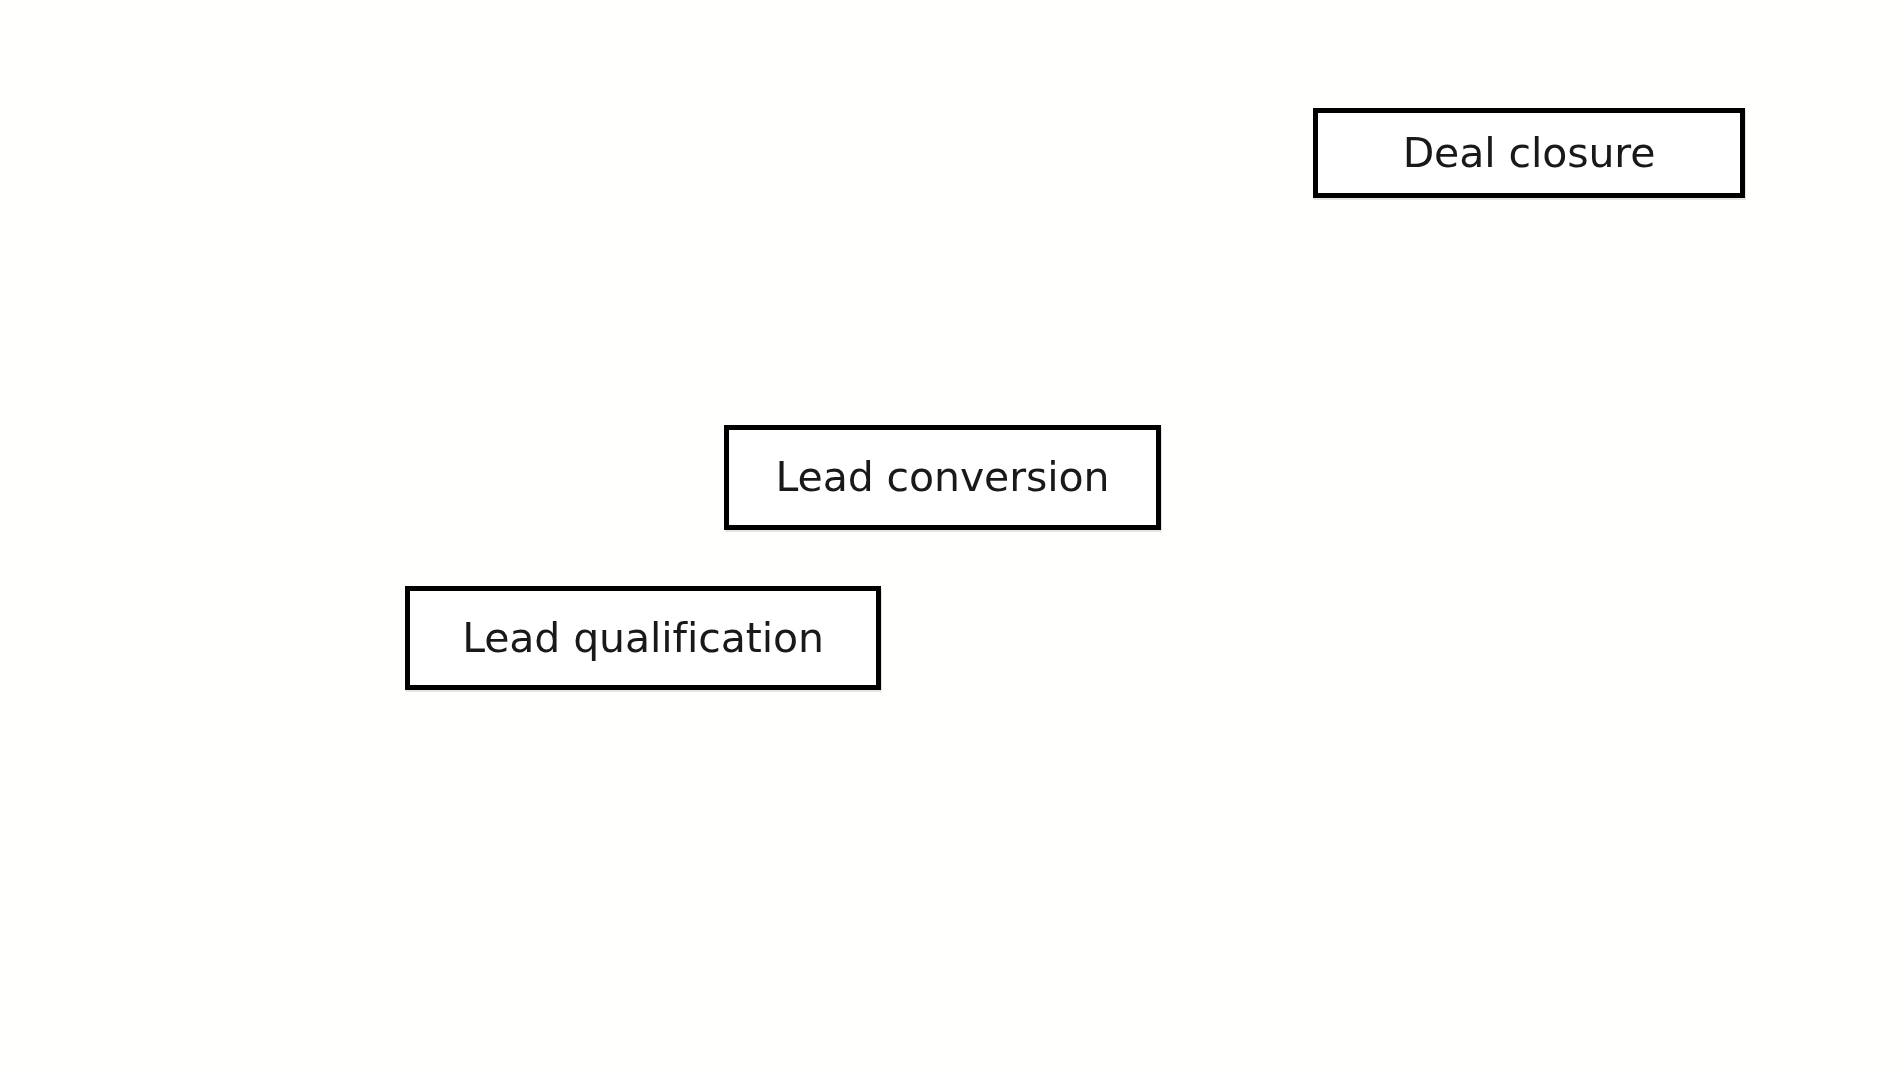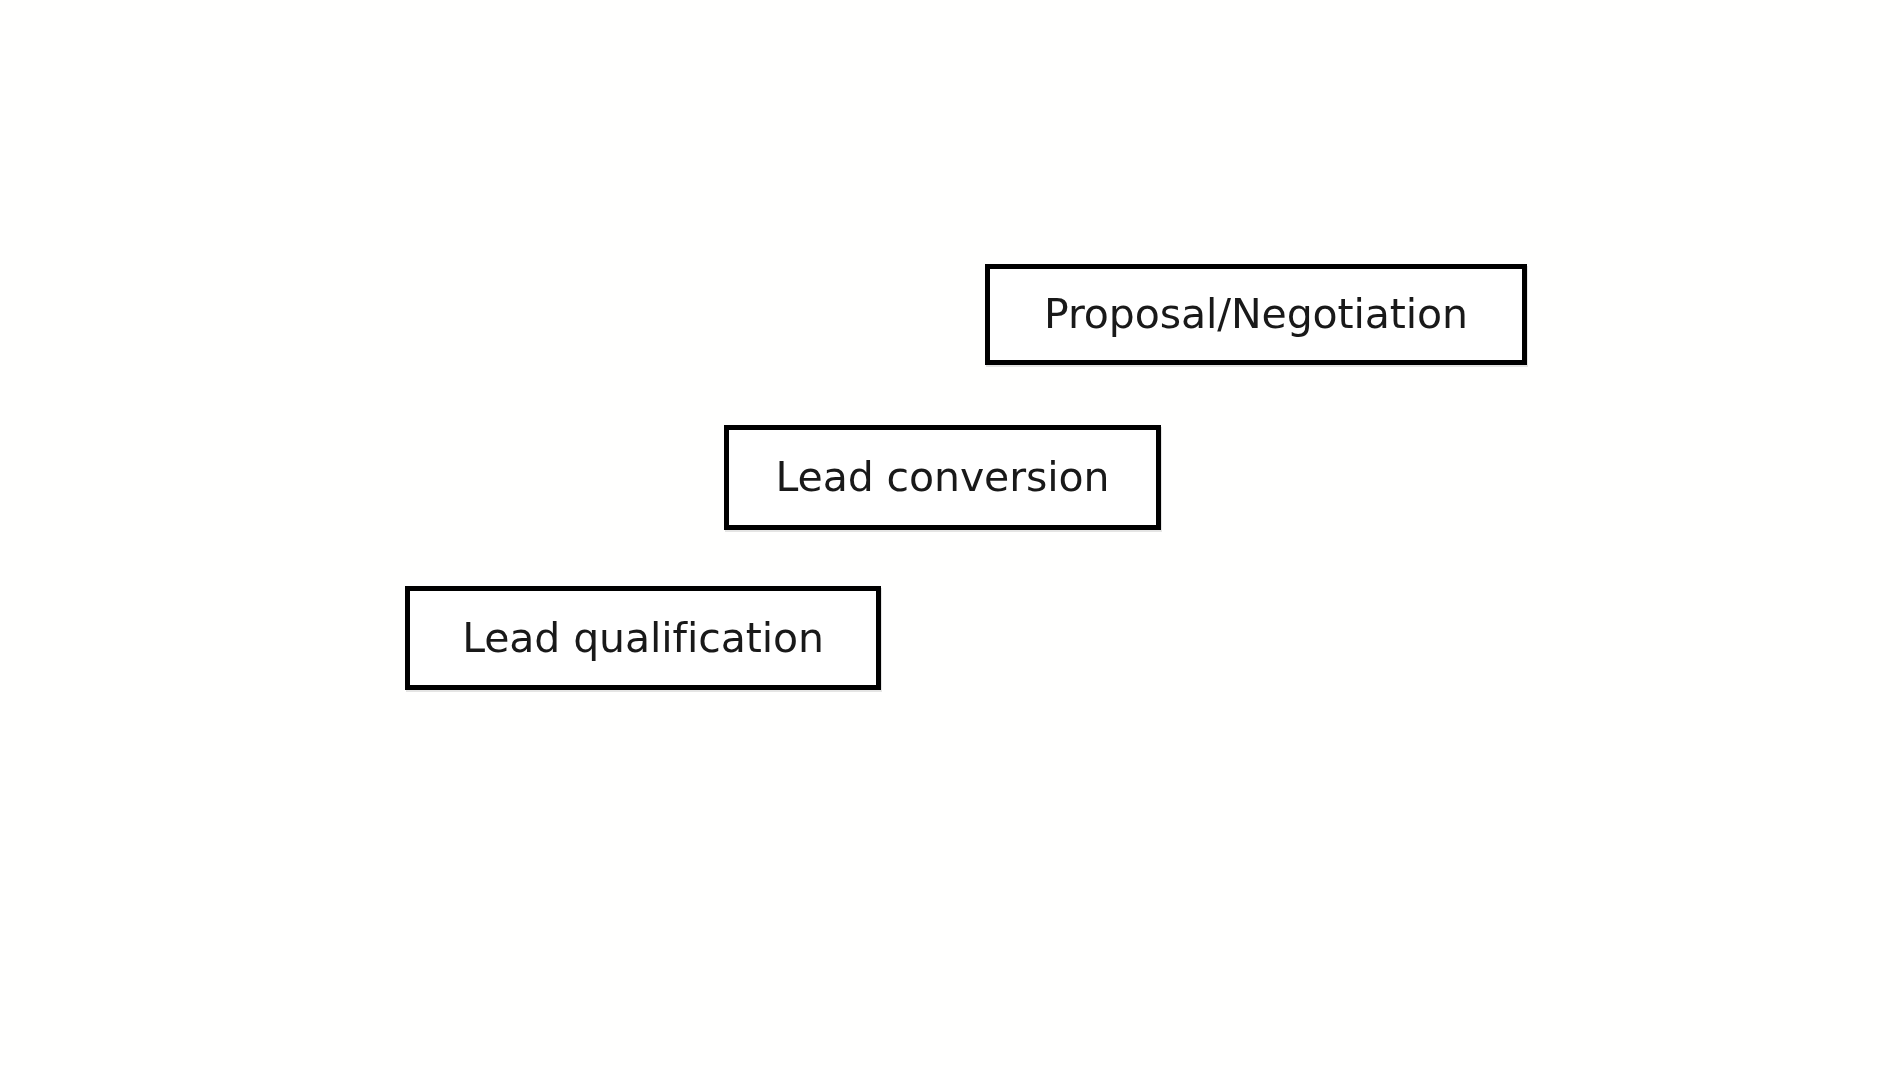--- a/index.html
+++ b/index.html
@@ -40,24 +40,24 @@
     line-height: 1;
     white-space: nowrap;
     letter-spacing: -0.1px;
   }
 </style>
 </head>
 <body>
 
 <div id="diagram-canvas">
 
+  <div class="stage-box" style="left:1313px; top:108px; width:432px; height:90px;">
+    <span class="stage-label">Deal closure</span>
+  </div>
 
-  <div class="stage-box" style="left:985px; top:264px; width:542px; height:101px;">
-    <span class="stage-label">Proposal/Negotiation</span>
-  </div>
 
   <div class="stage-box" style="left:724px; top:425px; width:437px; height:105px;">
     <span class="stage-label">Lead conversion</span>
   </div>
 
   <div class="stage-box" style="left:405px; top:586px; width:476px; height:104px;">
     <span class="stage-label">Lead qualification</span>
   </div>
 
 

